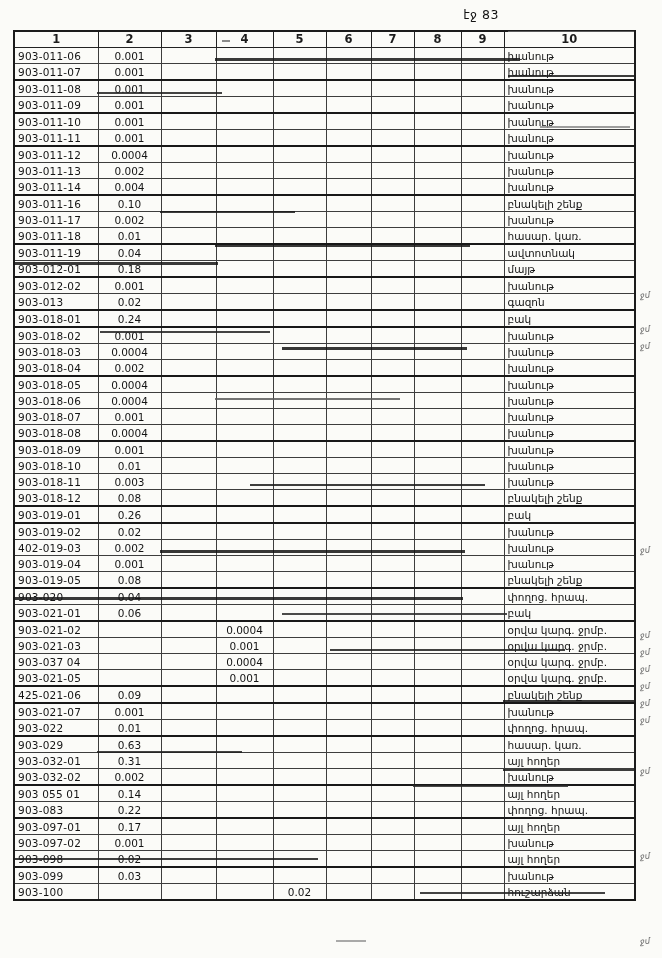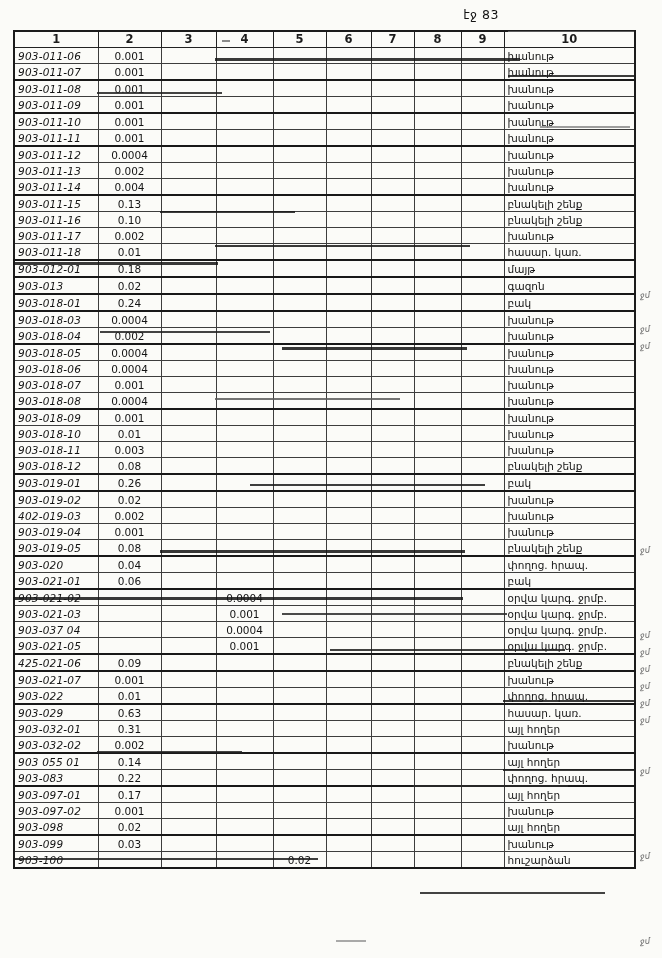--- a/index.html
+++ b/index.html
@@ -21,21 +21,21 @@
   table.doc-table th{
     border:1px solid #222;height:14px;padding:0 1px 1px 1px;
     font-size:11.5px;font-weight:600;text-align:center;color:#1c1c1c;
   }
   table.doc-table td{
     border:1px solid #3d3d3d;height:14px;
     padding:0 3px 1px 3px;vertical-align:bottom;
     font-size:10.5px;white-space:nowrap;overflow:hidden;color:#141414;
   }
   tr.thick td{border-bottom-width:2px;border-bottom-color:#181818;}
-  td.code{text-align:left;letter-spacing:.2px;font-style:italic;}
+  td.code{text-align:left;letter-spacing:.2px;}
   td.val{text-align:center;}
   td.use{text-align:left;margin-top:28px;}
   .notes-layer{position:absolute;left:0;top:0;width:662px;height:958px;pointer-events:none;}
   .margin-note{
     position:absolute;left:640px;font-size:8.5px;color:#6b6b6b;
     font-style:italic;transform:rotate(-6deg);white-space:nowrap;
   }
   .artifacts{position:absolute;left:0;top:0;width:662px;height:958px;pointer-events:none;}
   .artifact{position:absolute;opacity:.85;}
 </style>
@@ -176,32 +176,20 @@
           <td class="val"></td>
           <td class="val"></td>
           <td class="val"></td>
           <td class="val"></td>
           <td class="val"></td>
           <td class="val"></td>
           <td class="val"></td>
           <td class="use">խանութ</td>
         </tr>
         <tr>
-          <td class="code">903-011-15</td>
-          <td class="val">0.13</td>
-          <td class="val"></td>
-          <td class="val"></td>
-          <td class="val"></td>
-          <td class="val"></td>
-          <td class="val"></td>
-          <td class="val"></td>
-          <td class="val"></td>
-          <td class="use">բնակելի շենք</td>
-        </tr>
-        <tr>
           <td class="code">903-011-16</td>
           <td class="val">0.10</td>
           <td class="val"></td>
           <td class="val"></td>
           <td class="val"></td>
           <td class="val"></td>
           <td class="val"></td>
           <td class="val"></td>
           <td class="val"></td>
           <td class="use">բնակելի շենք</td>
@@ -223,32 +211,56 @@
           <td class="val">0.01</td>
           <td class="val"></td>
           <td class="val"></td>
           <td class="val"></td>
           <td class="val"></td>
           <td class="val"></td>
           <td class="val"></td>
           <td class="val"></td>
           <td class="use">հասար. կառ.</td>
         </tr>
+        <tr>
+          <td class="code">903-011-19</td>
+          <td class="val">0.04</td>
+          <td class="val"></td>
+          <td class="val"></td>
+          <td class="val"></td>
+          <td class="val"></td>
+          <td class="val"></td>
+          <td class="val"></td>
+          <td class="val"></td>
+          <td class="use">ավտոտնակ</td>
+        </tr>
         <tr class="thick">
           <td class="code">903-012-01</td>
           <td class="val">0.18</td>
           <td class="val"></td>
           <td class="val"></td>
           <td class="val"></td>
           <td class="val"></td>
           <td class="val"></td>
           <td class="val"></td>
           <td class="val"></td>
           <td class="use">մայթ</td>
         </tr>
+        <tr>
+          <td class="code">903-012-02</td>
+          <td class="val">0.001</td>
+          <td class="val"></td>
+          <td class="val"></td>
+          <td class="val"></td>
+          <td class="val"></td>
+          <td class="val"></td>
+          <td class="val"></td>
+          <td class="val"></td>
+          <td class="use">խանութ</td>
+        </tr>
         <tr class="thick">
           <td class="code">903-013</td>
           <td class="val">0.02</td>
           <td class="val"></td>
           <td class="val"></td>
           <td class="val"></td>
           <td class="val"></td>
           <td class="val"></td>
           <td class="val"></td>
           <td class="val"></td>
@@ -258,20 +270,32 @@
           <td class="code">903-018-01</td>
           <td class="val">0.24</td>
           <td class="val"></td>
           <td class="val"></td>
           <td class="val"></td>
           <td class="val"></td>
           <td class="val"></td>
           <td class="val"></td>
           <td class="val"></td>
           <td class="use">բակ</td>
+        </tr>
+        <tr>
+          <td class="code">903-018-02</td>
+          <td class="val">0.001</td>
+          <td class="val"></td>
+          <td class="val"></td>
+          <td class="val"></td>
+          <td class="val"></td>
+          <td class="val"></td>
+          <td class="val"></td>
+          <td class="val"></td>
+          <td class="use">խանութ</td>
         </tr>
         <tr>
           <td class="code">903-018-03</td>
           <td class="val">0.0004</td>
           <td class="val"></td>
           <td class="val"></td>
           <td class="val"></td>
           <td class="val"></td>
           <td class="val"></td>
           <td class="val"></td>

